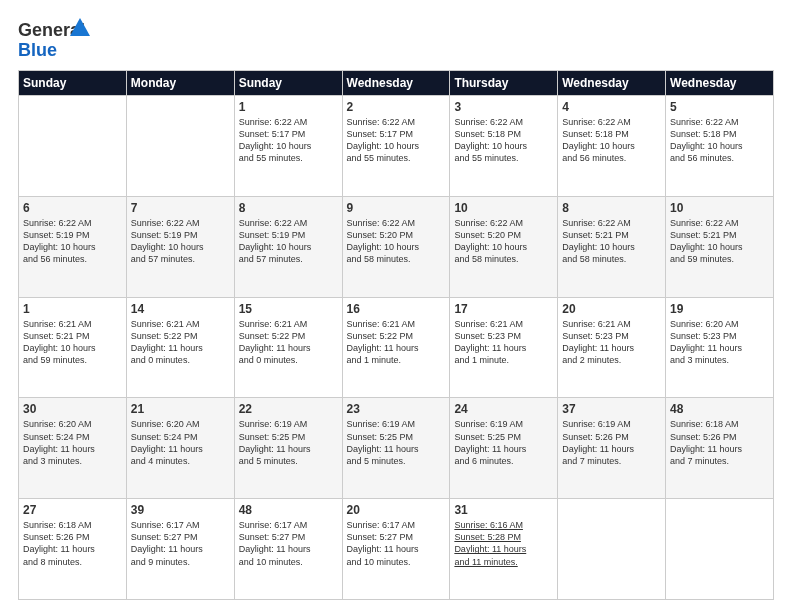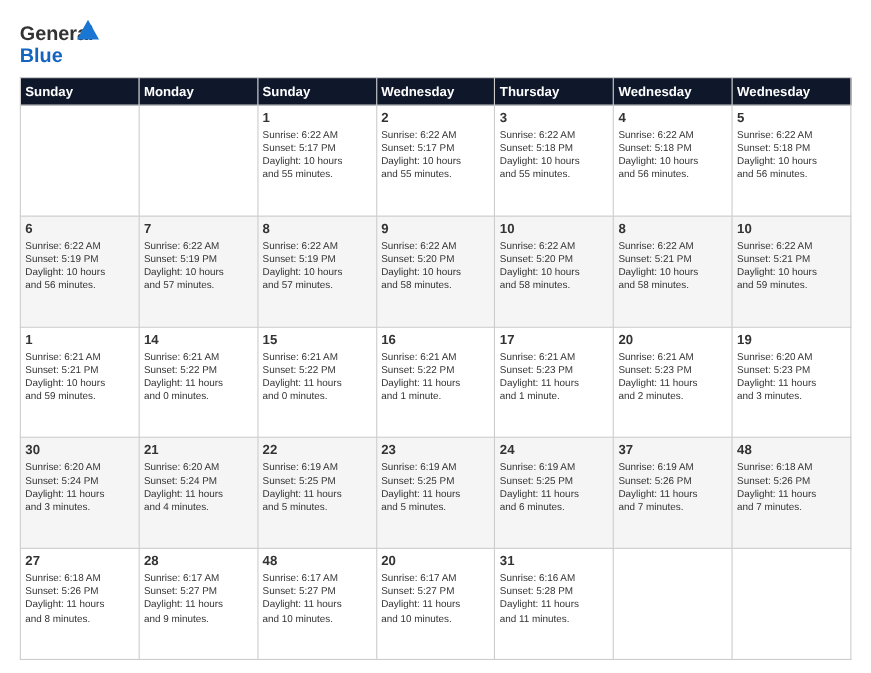--- a/index.html
+++ b/index.html
@@ -307,21 +307,21 @@
         </tr>
         <tr>
           <td>
             <span class="day-num">27</span>
             <div class="day-info" style="white-space: pre-line;">Sunrise: 6:18 AM
 Sunset: 5:26 PM
 Daylight: 11 hours
 and 8 minutes.</div>
           </td>
           <td>
-            <span class="day-num">28</span>
+            <span class="day-num">39</span>
             <div class="day-info" style="white-space: pre-line;">Sunrise: 6:17 AM
 Sunset: 5:27 PM
 Daylight: 11 hours
 and 9 minutes.</div>
           </td>
           <td>
             <span class="day-num">48</span>
             <div class="day-info" style="white-space: pre-line;">Sunrise: 6:17 AM
 Sunset: 5:27 PM
 Daylight: 11 hours
@@ -329,21 +329,21 @@
           </td>
           <td>
             <span class="day-num">20</span>
             <div class="day-info" style="white-space: pre-line;">Sunrise: 6:17 AM
 Sunset: 5:27 PM
 Daylight: 11 hours
 and 10 minutes.</div>
           </td>
           <td>
             <span class="day-num">31</span>
-            <div class="day-info" style="white-space: pre-line;">Sunrise: 6:16 AM
+            <div class="day-info" style="white-space: pre-line; text-decoration: underline;">Sunrise: 6:16 AM
 Sunset: 5:28 PM
 Daylight: 11 hours
 and 11 minutes.</div>
           </td>
           <td class="empty"></td>
           <td class="empty"></td>
         </tr>
       </tbody>
   </table>
 </div>

